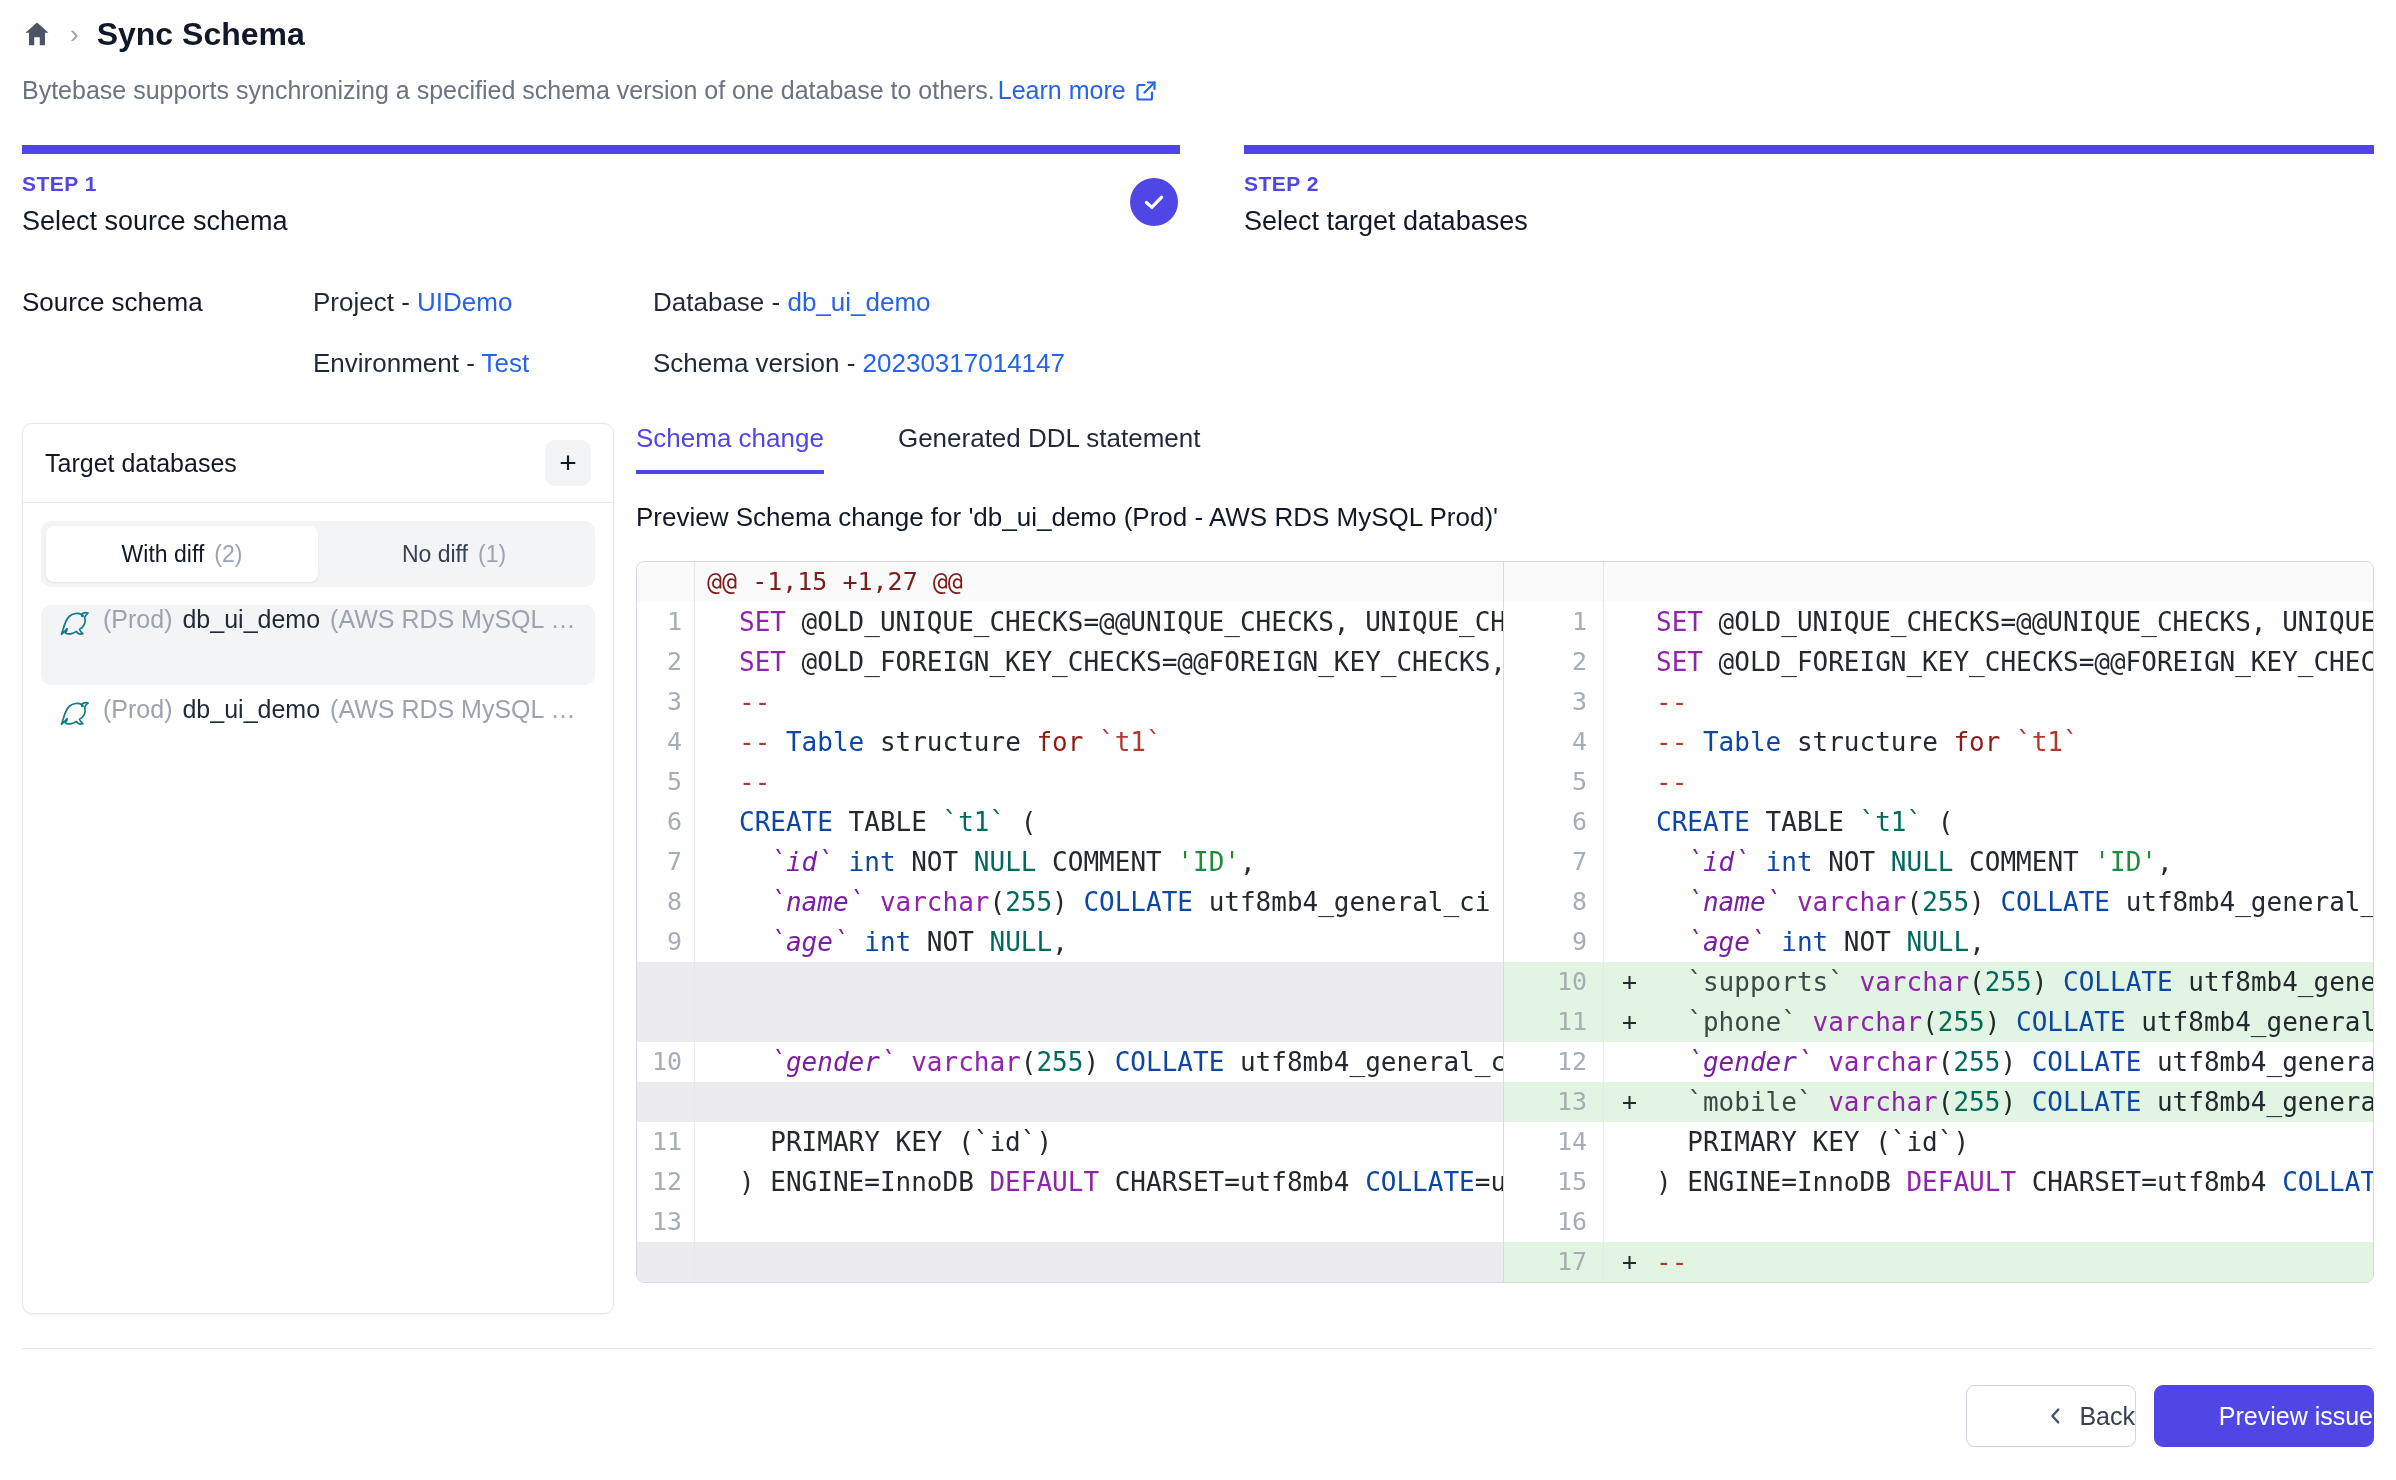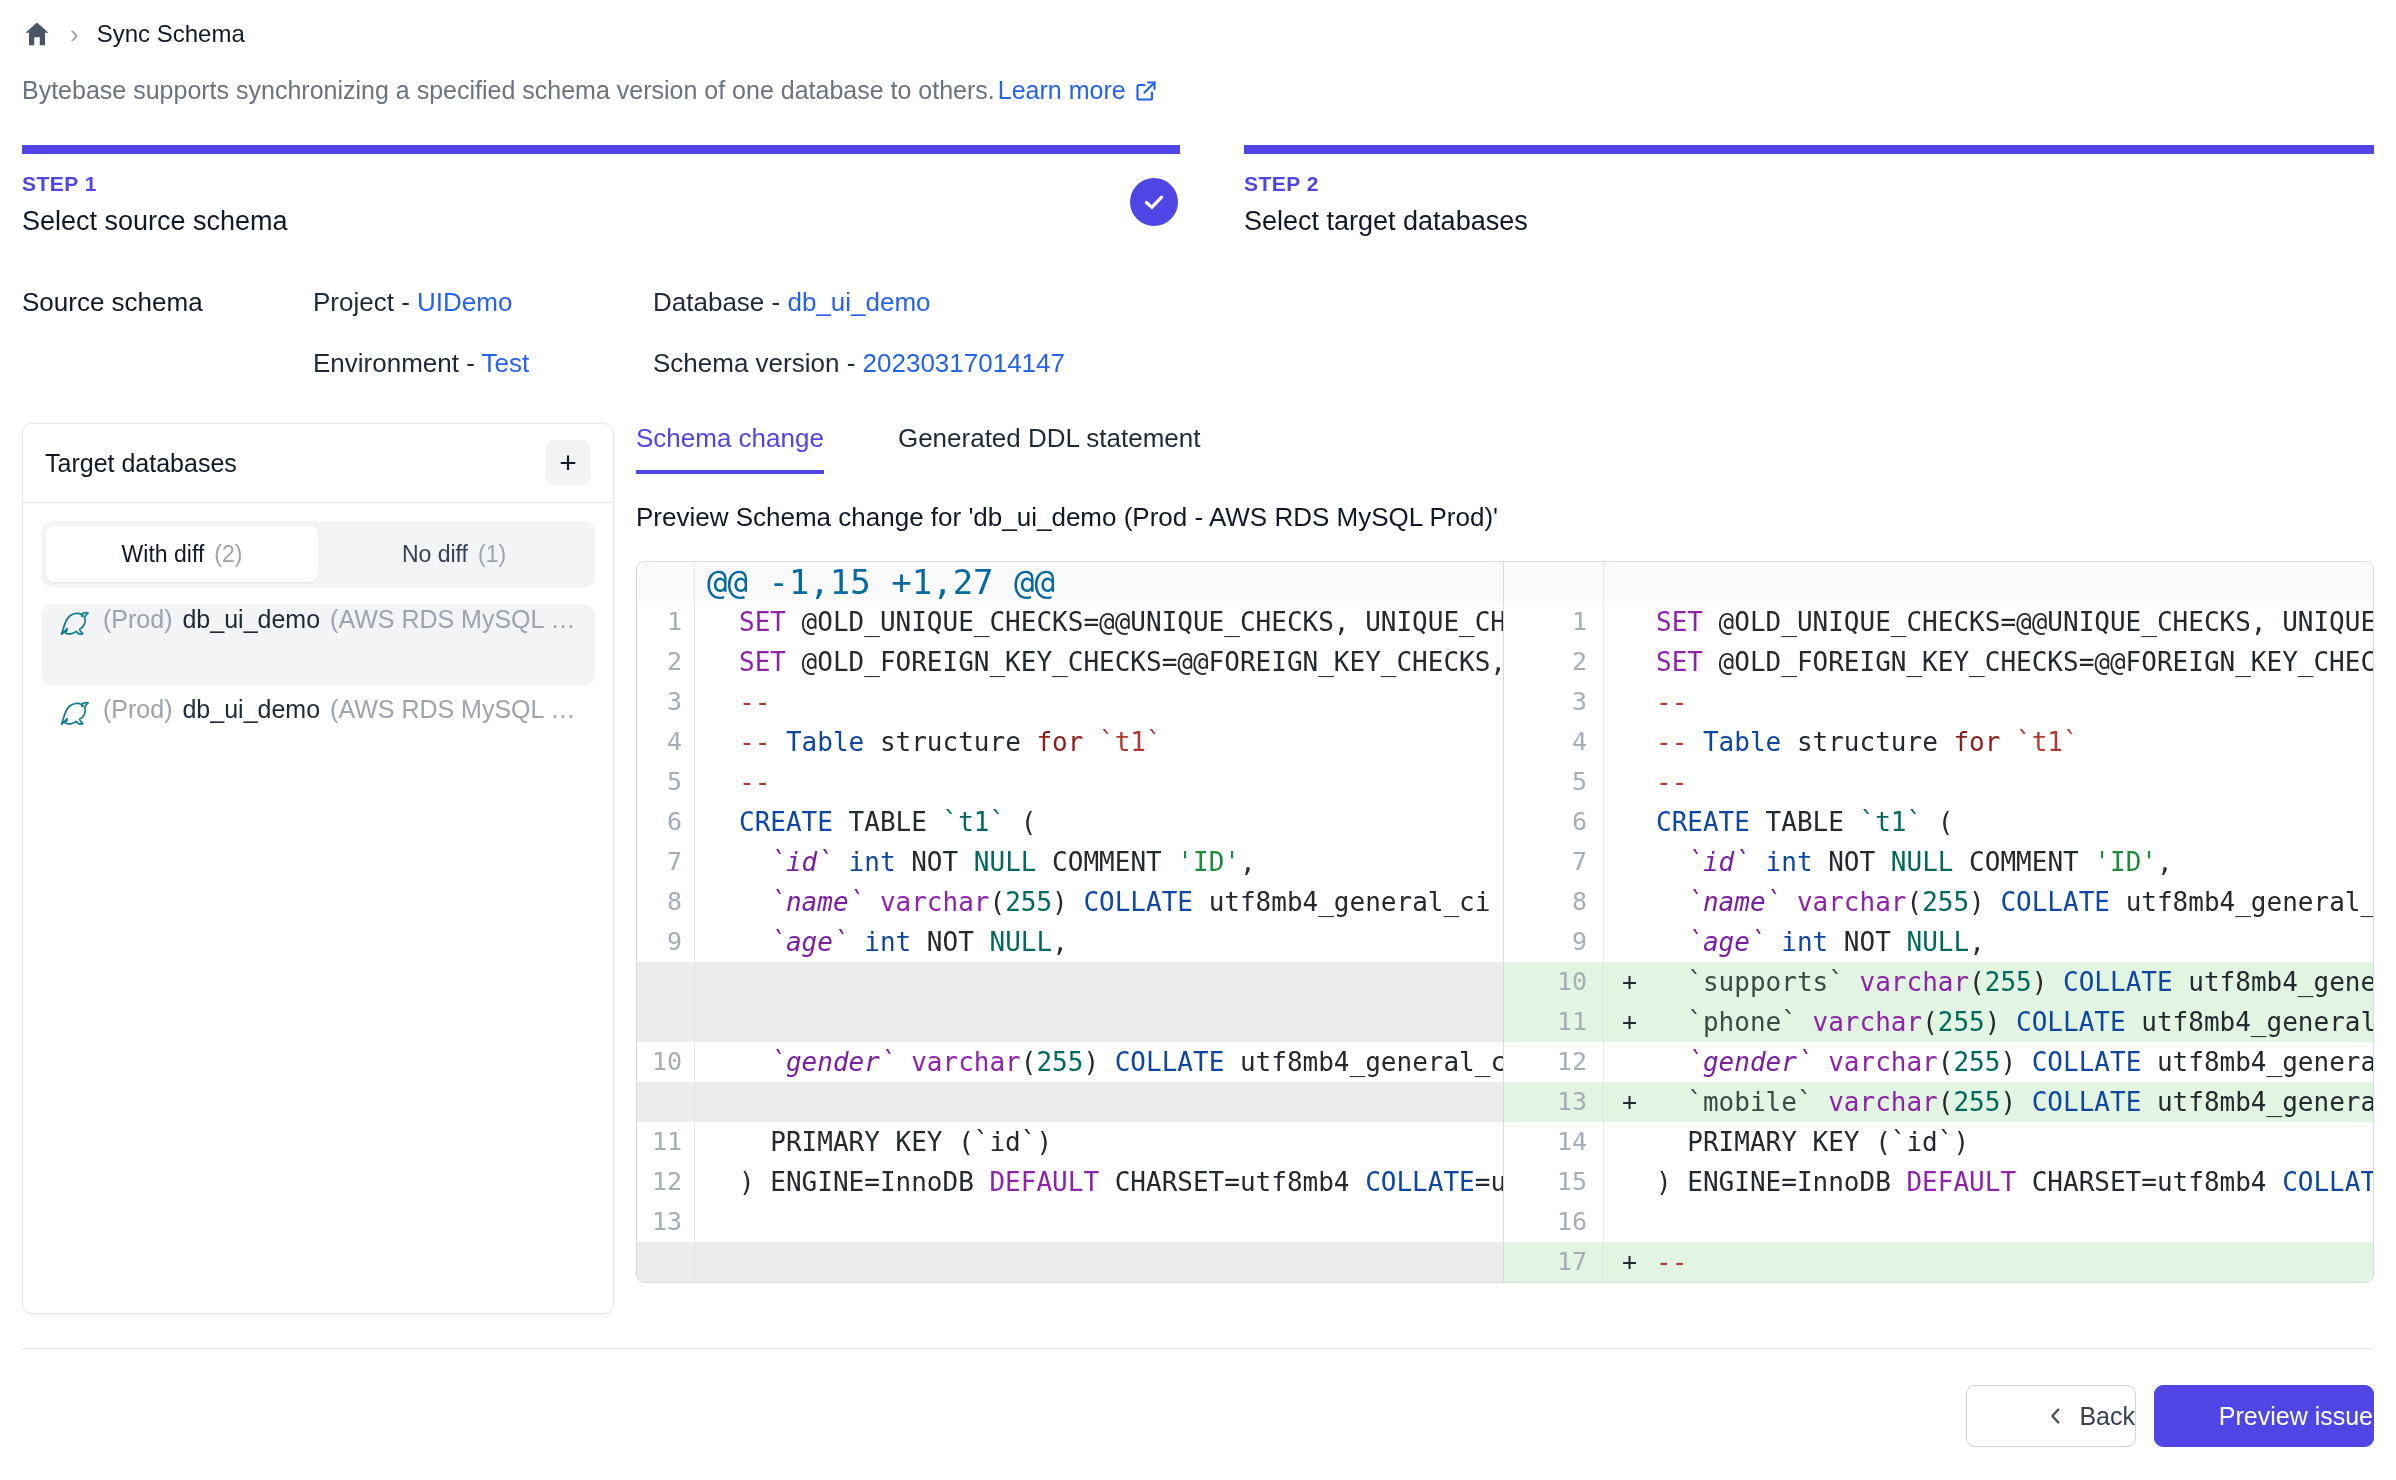--- a/index.html
+++ b/index.html
@@ -8,21 +8,21 @@
     --accent:#4f46e5; --link:#2563eb;
     --border:#e5e7eb; --diffborder:#d6dbe1; --gutborder:#e6e9ec;
     --green:#e2f5e2; --fill:#ececee; --hdrbg:#fafafa;
   }
   .page { padding:14px 22px 0 22px; position:relative; }
 
   
   .crumbs { display:flex; align-items:center; gap:18px; height:40px; }
   .crumbs .home { width:30px; height:30px; display:flex; align-items:center; cursor:pointer; }
   .crumbs .chev { color:#9ca3af; font-size:26px; line-height:1; }
-  .crumb-title { font-size:24px; font-weight:400; color:#111827; }
+  .crumb-title { font-size:32px; font-weight:700; color:#111827; }
 
   
   .desc { margin-top:22px; font-size:25px; color:#6b7280; display:flex; align-items:center; gap:3px; }
   .desc a { color:var(--link); text-decoration:none; display:inline-flex; align-items:center; gap:8px; cursor:pointer; }
 
   
   .bars { display:flex; margin-top:40px; }
   .bars .bar1 { width:1158px; height:9px; background:var(--accent); }
   .bars .gap { width:64px; }
   .bars .bar2 { flex:1; height:9px; background:var(--accent); }
@@ -76,21 +76,21 @@
   .half.left { width:866px; flex:none; }
   .half.right { flex:1; min-width:0; border-left:1px solid var(--diffborder); }
   .half .gut { flex:none; text-align:right; color:#a6adb5; font-family:"DejaVu Sans Mono", monospace; font-size:25px; line-height:40px; border-right:1px solid var(--gutborder); }
   .half.left .gut { width:58px; padding-right:12px; }
   .half.right .gut { width:100px; padding-right:16px; }
   .half .mk { flex:none; font-family:"DejaVu Sans Mono", monospace; font-size:25px; line-height:40px; color:#24292f; }
   .half.left .mk { width:44px; padding-left:12px; }
   .half.right .mk { width:52px; padding-left:18px; }
   .half .cd { flex:1; min-width:0; font-family:"DejaVu Sans Mono", monospace; font-size:26px; line-height:40px; white-space:pre; overflow:hidden; color:#24292f; }
   .half.hrow { background:var(--hdrbg); }
-  .half .cd.hdr { color:#0369a1; padding-left:12px; font-size:34px; }
+  .half .cd.hdr { color:#7f1d1d; padding-left:12px; font-size:25px; }
   .half.fill { background:var(--fill); }
   .half.fill .gut { background:var(--fill); }
   .half.add { background:var(--green); }
   
   .s-d { color:#24292f; } .s-p { color:#8e24aa; } .s-n { color:#0d47a1; }
   .s-t { color:#00695c; } .s-g { color:#1f8a3b; } .s-r { color:#b0392f; }
   .s-dr { color:#8c1d18; } .s-id { color:#7b1fa2;font-style:italic; } .s-dk { color:#3c4a46; }
 
   
   .footer-divider { margin-top:34px; height:1px; background:var(--border); }

